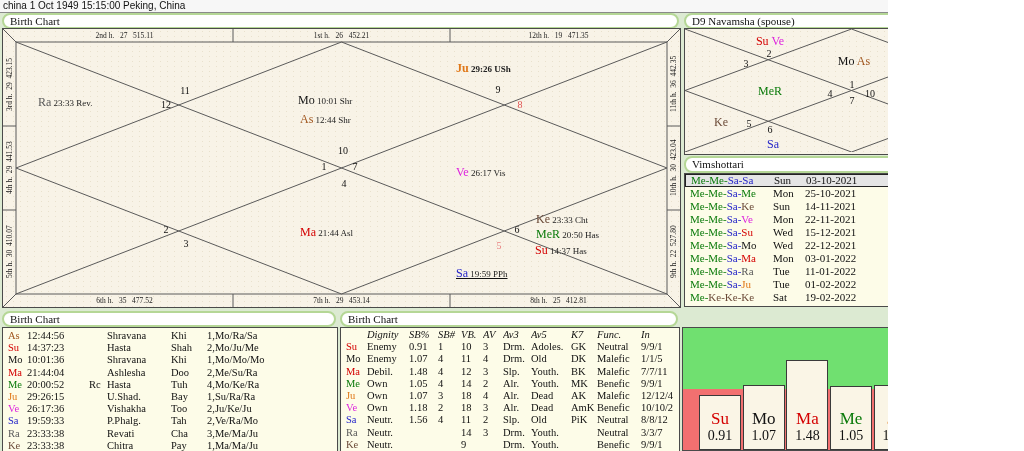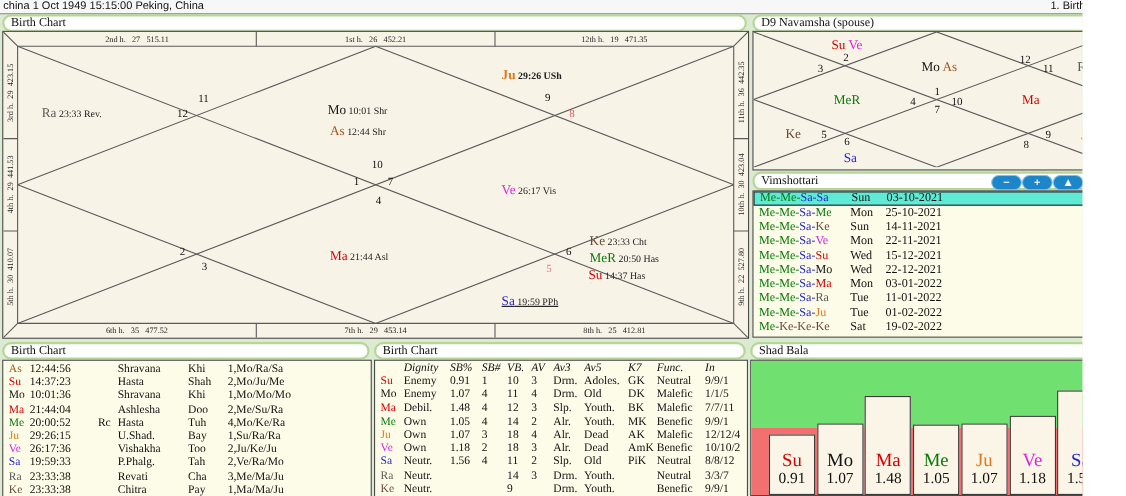--- a/index.html
+++ b/index.html
@@ -1,16 +1,16 @@
 <!DOCTYPE html>
 <html><head>
 <meta charset="utf-8">
 <style>
   html,body{margin:0;padding:0;}
-  #root{position:relative;width:984px;height:451px;background:#dcead2;overflow:hidden;
+  #root{position:relative;width:888px;height:451px;background:#dcead2;overflow:hidden;
         font-family:"Liberation Serif","DejaVu Serif",serif;color:#111;}
   .topbar{position:absolute;left:0;top:0;width:1024px;height:12px;background:#f7f7f7;
           border-bottom:1px solid #8a8a8a;font-family:"Liberation Sans","DejaVu Sans",sans-serif;
           font-size:10px;line-height:12px;}
   .topbar .lt{position:absolute;left:3px;top:0;}
   .topbar .rt{position:absolute;right:4px;top:0;}
   .cap{position:absolute;height:12px;background:#ffffff;border:2px solid #b5d796;border-radius:8px;
        font-size:11px;line-height:12px;padding-left:6px;white-space:nowrap;}
   .box{position:absolute;border:1px solid #4a4a4a;}
   .chartbg{background:#f8f3e7;
@@ -24,21 +24,21 @@
   .num{position:absolute;font-size:10px;transform:translate(-50%,-50%);}
   .pl{position:absolute;white-space:nowrap;font-size:9px;}
   .pl .pn{font-size:12px;}
   .plc{position:absolute;white-space:nowrap;font-size:12px;transform:translate(-50%,-50%);}
   .deg{color:#222;}
   
   .btn{position:absolute;top:1px;width:26px;height:12px;background:#1d86c8;border:1px solid #7fc4e8;
        border-radius:7px;color:#fff;font-family:"DejaVu Sans",sans-serif;font-size:8px;line-height:11px;
        text-align:center;font-weight:bold;padding:0;}
   .drow{position:relative;height:13px;line-height:13px;font-size:11px;white-space:nowrap;padding-left:5px;}
-  .drow.sel{background:#5eead4;border:1px solid #222;height:11px;line-height:11px;}
+  .drow.sel{background:#e5e5e5;border:1px solid #222;height:11px;line-height:11px;}
   .drow .day{position:absolute;left:88px;top:0;text-align:right;}
   .drow .date{position:absolute;left:120px;top:0;}
   
   table{border-collapse:collapse;table-layout:fixed;font-size:10.5px;width:100%;}
   td,th{padding:0;line-height:12.2px;font-weight:normal;text-align:left;overflow:hidden;white-space:nowrap;}
   th{font-style:italic;}
   
   .sb-zone{position:absolute;left:0;width:100%;}
   .sb-bar{position:absolute;bottom:0;width:42px;background:#faf5e6;border:1px solid #3a3a3a;
           display:flex;flex-direction:column;justify-content:flex-end;align-items:center;
@@ -416,23 +416,20 @@
             <td>Drm.</td>
             <td>Youth.</td>
             <td></td>
             <td>Benefic</td>
             <td>9/9/1</td>
           </tr>
         </tbody>
     </table>
   </div>
 
-  <div class="cap" style="left:682px;top:311px;width:327px;">
-    <span>Shad Bala</span>
-  </div>
   <div class="box" id="sb-box" style="left:682px;top:327px;width:337px;height:122px;overflow:hidden;">
       <div class="sb-zone" style="top: 0px; height: 61px; background: rgb(112, 224, 112);"></div>
       <div class="sb-zone" style="top: 61px; height: 61px; background: rgb(242, 112, 112);"></div>
       <div class="sb-bar" style="left: 16px; height: 55.51px;">
         <span class="nm" style="color: rgb(212, 0, 0);">Su</span>
         <span class="vl">0.91</span>
       </div>
       <div class="sb-bar" style="left: 59.7px; height: 65.27px;">
         <span class="nm" style="color: rgb(20, 20, 20);">Mo</span>
         <span class="vl">1.07</span>

